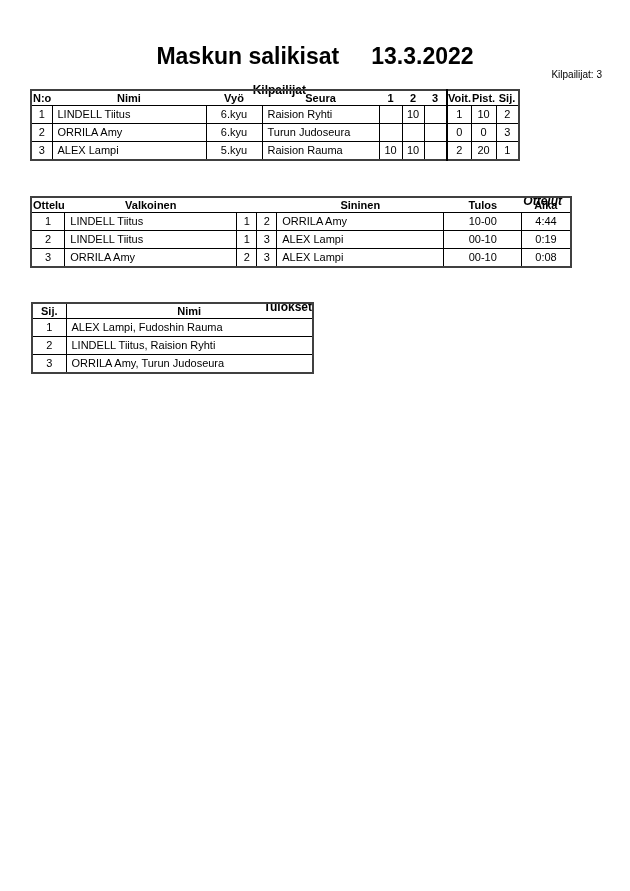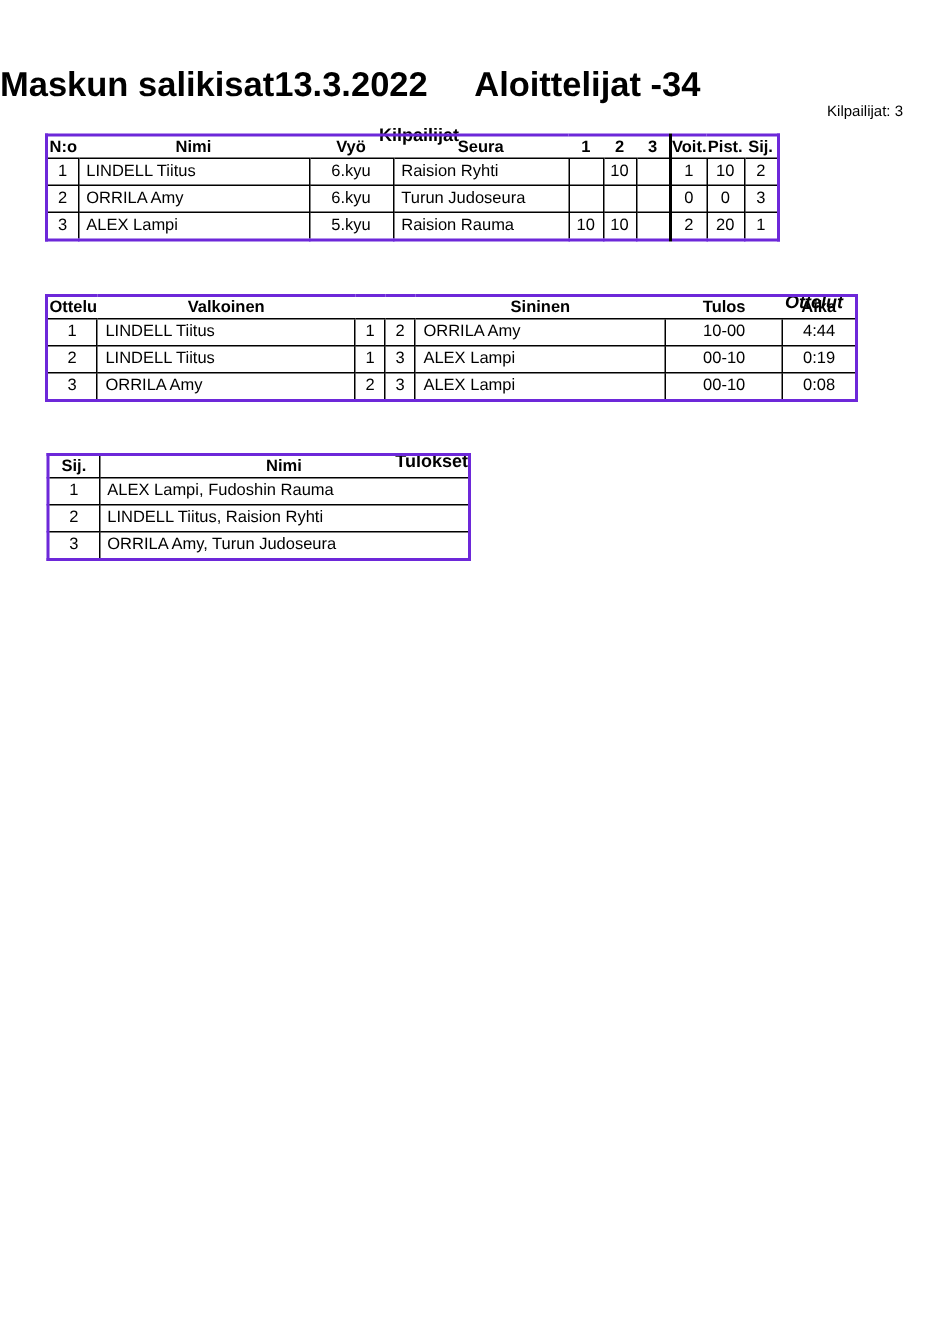--- a/index.html
+++ b/index.html
@@ -9,23 +9,24 @@
     font-family: "Liberation Sans", sans-serif;
     color: #000;
     position: relative;
     overflow: hidden;
   }
   .abs { position: absolute; }
 
   
   .page-title {
     top: 45px; left: 0; width: 630px;
-    display: flex; justify-content: flex-start;
+    display: flex; justify-content: center;
     font-size: 23px; font-weight: bold; line-height: 1;
     white-space: pre;
+    gap: 32px;
   }
   .page-title .gap-sm { }
   .page-title .gap-lg { margin-left: 31px; }
 
   .section-heading {
     font-size: 12px; font-weight: bold; line-height: 1;
     text-align: right;
     margin-top: 16px;
   }
   .kilp-heading { top: 68px; left: 160px; width: 146px; }
@@ -38,21 +39,21 @@
   }
 
   
   .tbl1 { top: 89px;  left: 30px; }
   .tbl2 { top: 196px; left: 30px; }
   .tbl3 { top: 302px; left: 31px; }
 
   table.rtable {
     border-collapse: collapse;
     table-layout: fixed;
-    border: 2px solid #6d28d9;
+    border: 2px solid #404040;
   }
   table.rtable th, table.rtable td {
     padding: 0;
     font-size: 11px;
     line-height: 1;
     white-space: nowrap;
     overflow: hidden;
     vertical-align: middle;
   }
   table.rtable thead th {
@@ -73,21 +74,20 @@
   .al { text-align: left; padding-left: 5px !important; }
   .ac { text-align: center; }
   .hl { text-align: left; padding-left: 1px !important; }
 </style>
 </head>
 <body>
 
 <div class="abs page-title">
   <span>Maskun salikisat</span>
   <span class="gap-sm">13.3.2022</span>
-  <span class="gap-lg">Aloittelijat -34</span>
 </div>
 
 <div class="abs section-heading kilp-heading">Kilpailijat</div>
 <div class="abs kilp-count">Kilpailijat: 3</div>
 
 <div class="abs tbl1">
   <table class="rtable">
     <colgroup>
       <col style="width:21px">
         <col style="width:154px">

